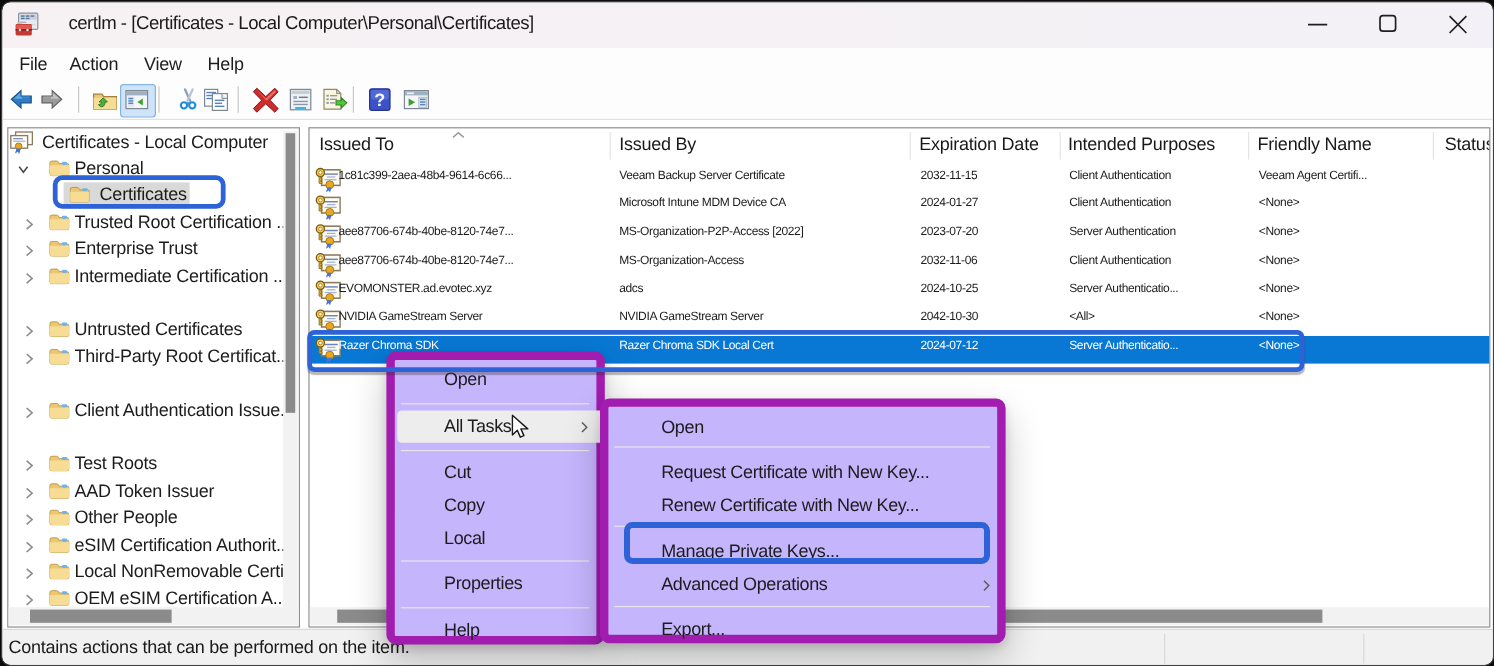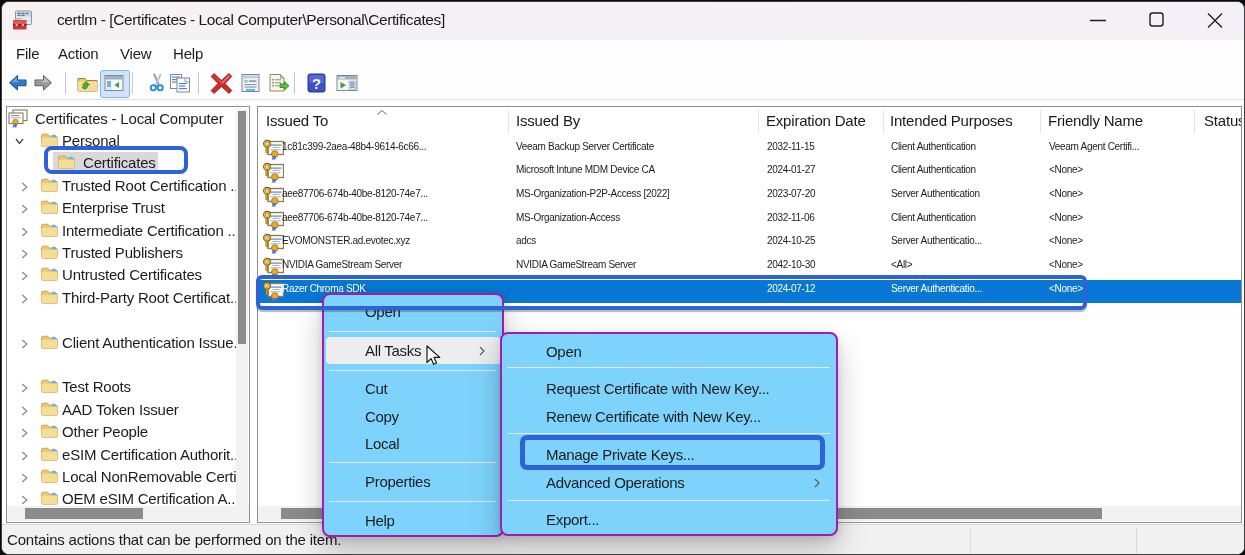--- a/index.html
+++ b/index.html
@@ -37,21 +37,21 @@
   .lrow{position:absolute;left:0;width:984px;height:23.7px;font-size:10px;color:#1b1b1b;letter-spacing:-0.3px;}
   .lrow .c{position:absolute;top:3px;white-space:nowrap;overflow:hidden;text-overflow:ellipsis;}
   .certico{position:absolute;left:4px;top:1px;width:22px;height:22px;}
   .c1{left:24px;width:224px;}
   .c2{left:258px;width:243px;}
   .c3{left:509px;width:115px;}
   .c4{left:633px;width:140px;}
   .c5{left:791px;width:140px;}
 
   
-  .menu{position:absolute;box-sizing:border-box;background:#7dd3fc;border:2px solid #a21caf;border-radius:8px;box-shadow:0 14px 30px rgba(0,0,0,0.22),0 3px 8px rgba(0,0,0,0.12);}
+  .menu{position:absolute;box-sizing:border-box;background:#c4b5fd;border:7px solid #a21caf;border-radius:8px;box-shadow:0 14px 30px rgba(0,0,0,0.22),0 3px 8px rgba(0,0,0,0.12);}
   .menu .mi{position:absolute;font-size:15px;color:#1c1c1c;letter-spacing:-0.3px;white-space:nowrap;}
   .menu .msep{position:absolute;height:1px;background:#e6e6e6;}
   .marrow{position:absolute;width:6px;height:10px;}
 
   
   .anno{position:absolute;border:5px solid #2d63d6;border-radius:8px;z-index:60;}
 </style>
 </head>
 <body>
 <div id="win">
@@ -230,31 +230,20 @@
         <svg class="chev" style="left:14px;top:7px;width:7px;height:10px;" viewBox="0 0 7 10">
           <path d="M1.2 1 L5.8 5 L1.2 9" fill="none" stroke="#8c8c8c" stroke-width="1.3"></path>
         </svg>
         <svg class="foldico" style="left:34px;" viewBox="0 0 17 14">
           <path d="M0.5 3 Q0.5 1.2 2.2 1.2 L6.2 1.2 Q7.3 1.2 7.8 2.2 L8.3 3.2 L14.8 3.2 Q16.5 3.2 16.5 5 L16.5 11.7 Q16.5 13.5 14.8 13.5 L2.2 13.5 Q0.5 13.5 0.5 11.7 Z" fill="#ecc670" stroke="#b2913f" stroke-width="0.7"></path>
           <rect x="10.5" y="1.8" width="4.5" height="2.6" rx="1.2" fill="#6fb3e8"></rect>
           <path d="M0.5 4.8 L16.5 4.8 L16.5 11.7 Q16.5 13.5 14.8 13.5 L2.2 13.5 Q0.5 13.5 0.5 11.7 Z" fill="#f6dc94"></path>
         </svg>
         <div class="lbl" style="left:55px;max-width:178px;overflow:hidden;">Intermediate Certification ...</div>
       </div>
-    <div class="trow" style="top:134.9px;">
-        <svg class="chev" style="left:14px;top:7px;width:7px;height:10px;" viewBox="0 0 7 10">
-          <path d="M1.2 1 L5.8 5 L1.2 9" fill="none" stroke="#8c8c8c" stroke-width="1.3"></path>
-        </svg>
-        <svg class="foldico" style="left:34px;" viewBox="0 0 17 14">
-          <path d="M0.5 3 Q0.5 1.2 2.2 1.2 L6.2 1.2 Q7.3 1.2 7.8 2.2 L8.3 3.2 L14.8 3.2 Q16.5 3.2 16.5 5 L16.5 11.7 Q16.5 13.5 14.8 13.5 L2.2 13.5 Q0.5 13.5 0.5 11.7 Z" fill="#ecc670" stroke="#b2913f" stroke-width="0.7"></path>
-          <rect x="10.5" y="1.8" width="4.5" height="2.6" rx="1.2" fill="#6fb3e8"></rect>
-          <path d="M0.5 4.8 L16.5 4.8 L16.5 11.7 Q16.5 13.5 14.8 13.5 L2.2 13.5 Q0.5 13.5 0.5 11.7 Z" fill="#f6dc94"></path>
-        </svg>
-        <div class="lbl" style="left:55px;max-width:178px;overflow:hidden;">Trusted Publishers</div>
-      </div>
     <div class="trow" style="top:157.3px;">
         <svg class="chev" style="left:14px;top:7px;width:7px;height:10px;" viewBox="0 0 7 10">
           <path d="M1.2 1 L5.8 5 L1.2 9" fill="none" stroke="#8c8c8c" stroke-width="1.3"></path>
         </svg>
         <svg class="foldico" style="left:34px;" viewBox="0 0 17 14">
           <path d="M0.5 3 Q0.5 1.2 2.2 1.2 L6.2 1.2 Q7.3 1.2 7.8 2.2 L8.3 3.2 L14.8 3.2 Q16.5 3.2 16.5 5 L16.5 11.7 Q16.5 13.5 14.8 13.5 L2.2 13.5 Q0.5 13.5 0.5 11.7 Z" fill="#ecc670" stroke="#b2913f" stroke-width="0.7"></path>
           <rect x="10.5" y="1.8" width="4.5" height="2.6" rx="1.2" fill="#6fb3e8"></rect>
           <path d="M0.5 4.8 L16.5 4.8 L16.5 11.7 Q16.5 13.5 14.8 13.5 L2.2 13.5 Q0.5 13.5 0.5 11.7 Z" fill="#f6dc94"></path>
         </svg>
         <div class="lbl" style="left:55px;max-width:178px;overflow:hidden;">Untrusted Certificates</div>
@@ -482,20 +471,21 @@
           <rect x="8.5" y="5.5" width="11" height="1.2" fill="#6b82c4"></rect>
           <rect x="10.5" y="8" width="7" height="1" fill="#9fb0d8"></rect>
           <rect x="8.5" y="10.3" width="10" height="1" fill="#9fb0d8"></rect>
           <circle cx="5" cy="4.8" r="3.4" fill="#f3cf63" stroke="#7a5a14" stroke-width="1.1"></circle>
           <circle cx="5" cy="4.8" r="1.5" fill="#fdfcf2" stroke="#b5850f" stroke-width="0.8"></circle>
           <path d="M3.9 8 L3.9 13.8 L6.3 13.8 L6.3 12.2 L5.3 12.2 L5.3 11.2 L6.3 11.2 L6.3 9.8 L5.3 9.7 L5.3 8 Z" fill="#e8b32c" stroke="#8a6410" stroke-width="0.7"></path>
           <circle cx="12.8" cy="15" r="3.3" fill="#e8a820" stroke="#a87410" stroke-width="0.8"></circle>
           <path d="M10.8 17 L9.7 21.2 L12 19.8 L13 21.6 L14.3 17.2 Z" fill="#4a72d8"></path>
         </svg>
         <div class="c c1">Razer Chroma SDK</div>
+        <div class="c c2">Razer Chroma SDK Local Cert</div>
         <div class="c c3">2024-07-12</div>
         <div class="c c4">Server Authenticatio...</div>
         <div class="c c5">&lt;None&gt;</div>
       </div>
     <div class="hscroll" style="left:0;width:983px;">
         <div class="thumb" style="left:23px;width:821px;"></div>
       </div>
   </div>
   <div id="statusbar">
     <div id="statustext">Contains actions that can be performed on the item.</div>

